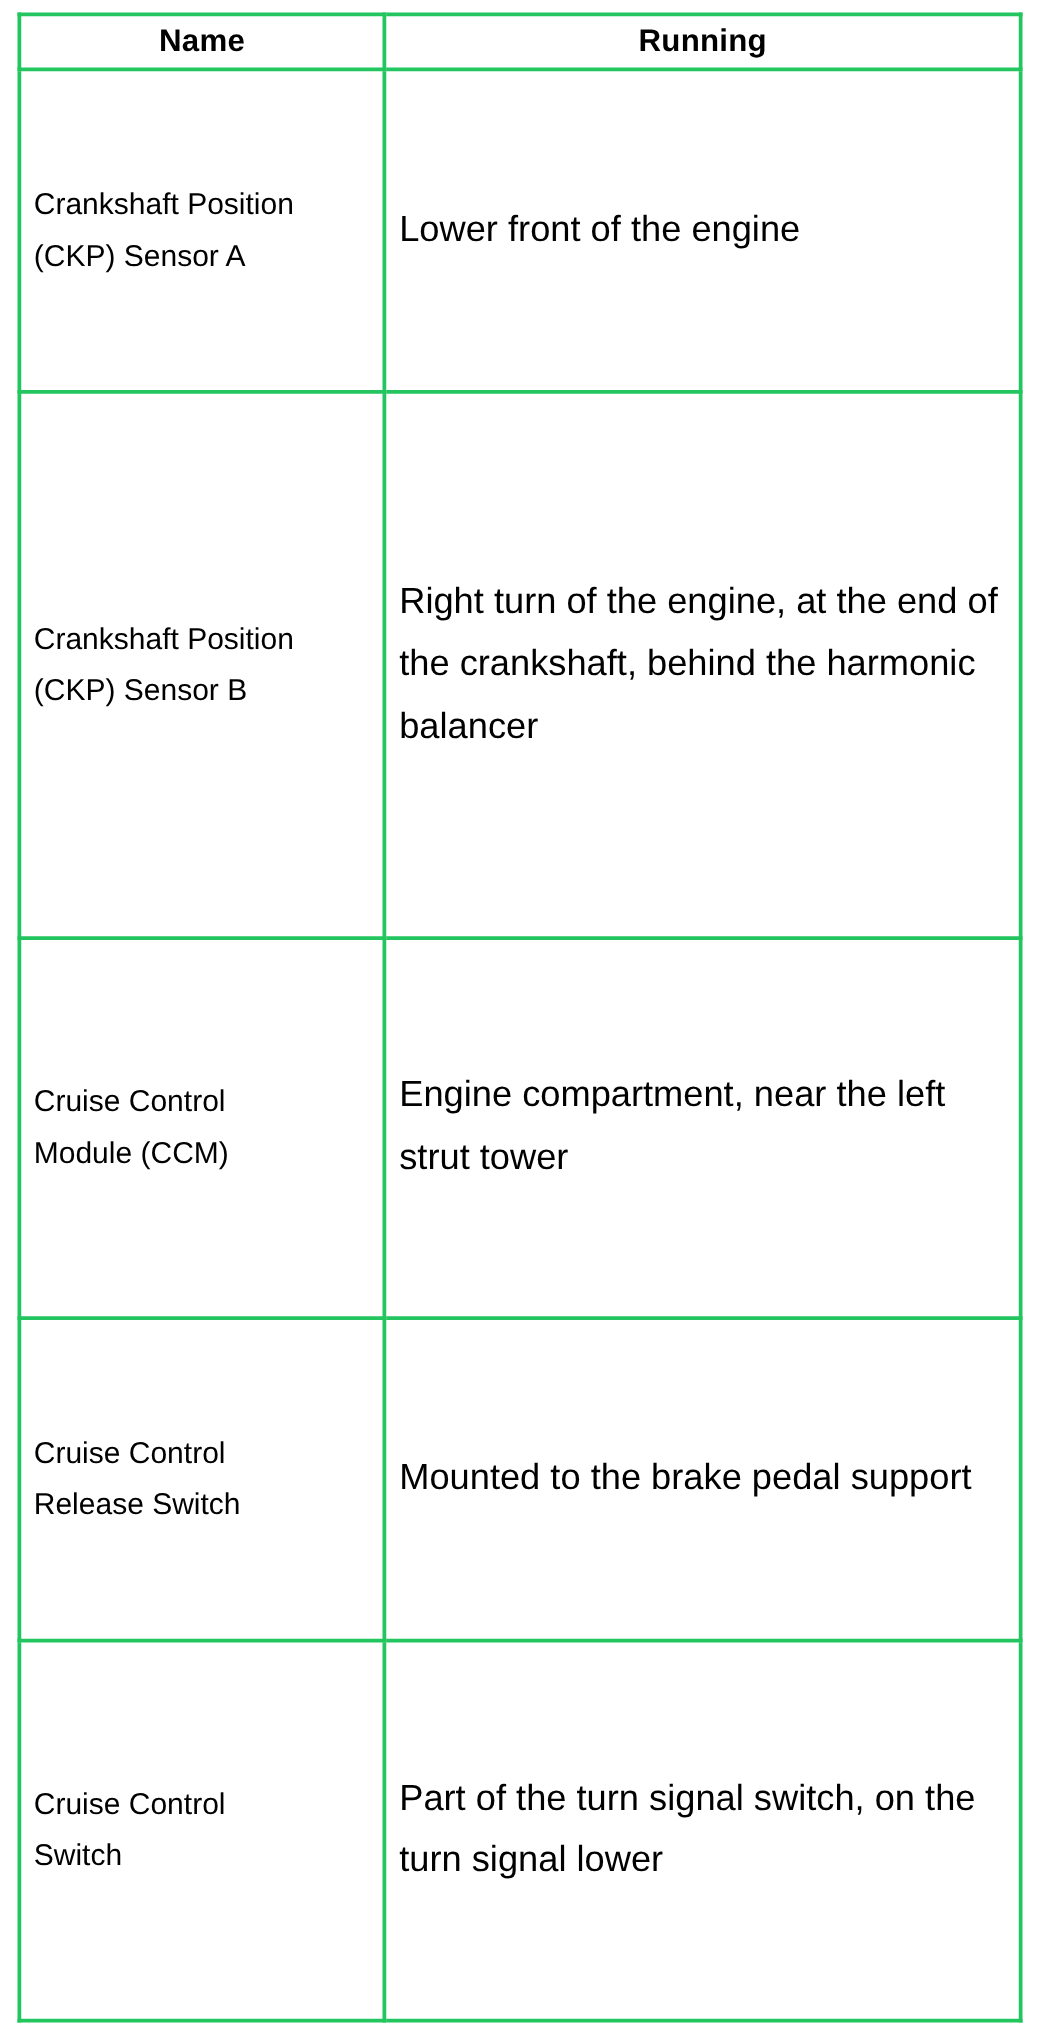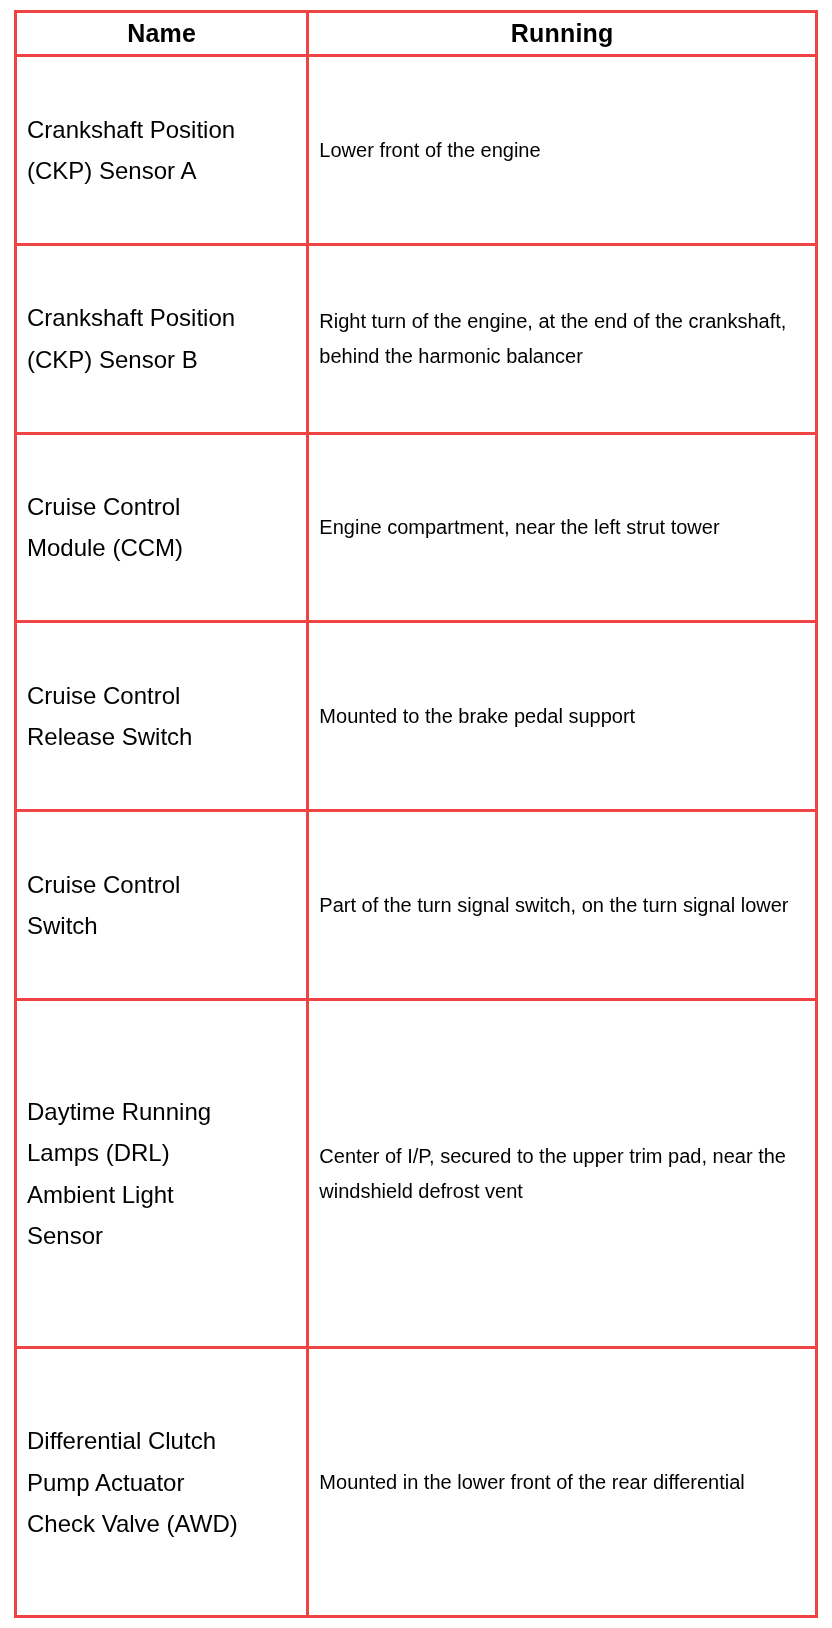--- a/index.html
+++ b/index.html
@@ -24,41 +24,41 @@
     width: 100%;
     height: 100%;
     table-layout: fixed;
     border: 3px solid #000000;
   }
   table.component-table col.col-name { width: 36.5%; }
   table.component-table col.col-location { width: 63.5%; }
 
   table.component-table th,
   table.component-table td {
-    border: 3px solid #ef4444;
+    border: 3px solid #22c55e;
     vertical-align: middle;
     padding: 6px 10px;
   }
   thead th {
     font-size: 25px;
     font-weight: bold;
     text-align: center;
     padding-top: 10px;
     padding-bottom: 10px;
     letter-spacing: 0.2px;
   }
   td.name-cell {
     font-size: 24px;
     line-height: 1.72;
     padding-left: 6px;
     padding-right: 6px;
   }
   td.location-cell {
     text-align: left;
-    font-size: 20px;
+    font-size: 29px;
     line-height: 1.72;
     padding-left: 18px;
     padding-right: 10px;
   }
   .cell-text {
     display: block;
     white-space: pre-line;
   }
 </style>
 </head>
@@ -115,36 +115,15 @@
       </tr>
       <tr>
         <td class="name-cell">
             <span class="cell-text">Cruise Control
 Switch</span>
           </td>
         <td class="location-cell">
             <span class="cell-text">Part of the turn signal switch, on the turn signal lower</span>
           </td>
       </tr>
-      <tr>
-        <td class="name-cell">
-            <span class="cell-text">Daytime Running
-Lamps (DRL)
-Ambient Light
-Sensor</span>
-          </td>
-        <td class="location-cell">
-            <span class="cell-text">Center of I/P, secured to the upper trim pad, near the windshield defrost vent</span>
-          </td>
-      </tr>
-      <tr>
-        <td class="name-cell">
-            <span class="cell-text">Differential Clutch
-Pump Actuator
-Check Valve (AWD)</span>
-          </td>
-        <td class="location-cell">
-            <span class="cell-text">Mounted in the lower front of the rear differential</span>
-          </td>
-      </tr>
     </tbody>
   </table>
 </div>
 
 </body></html>

